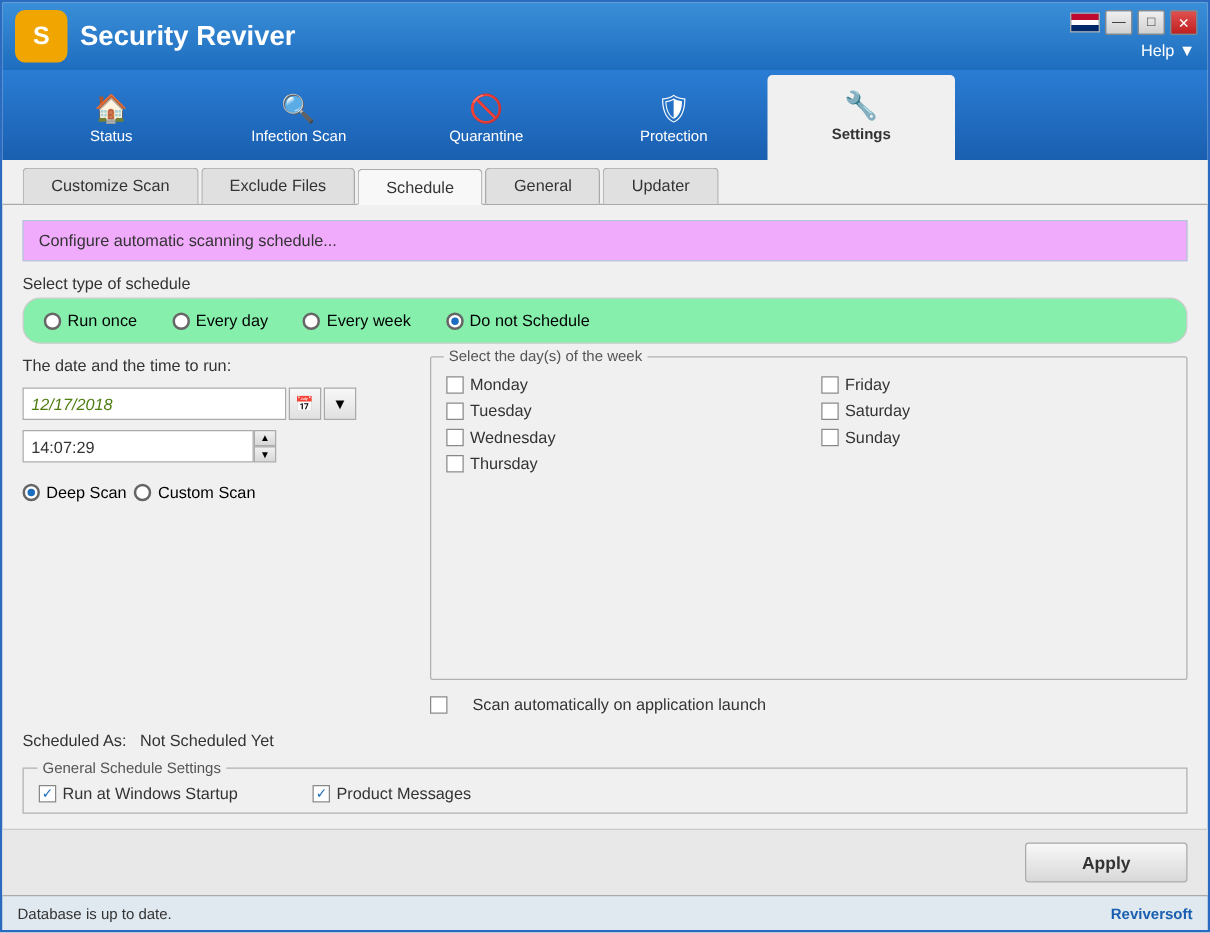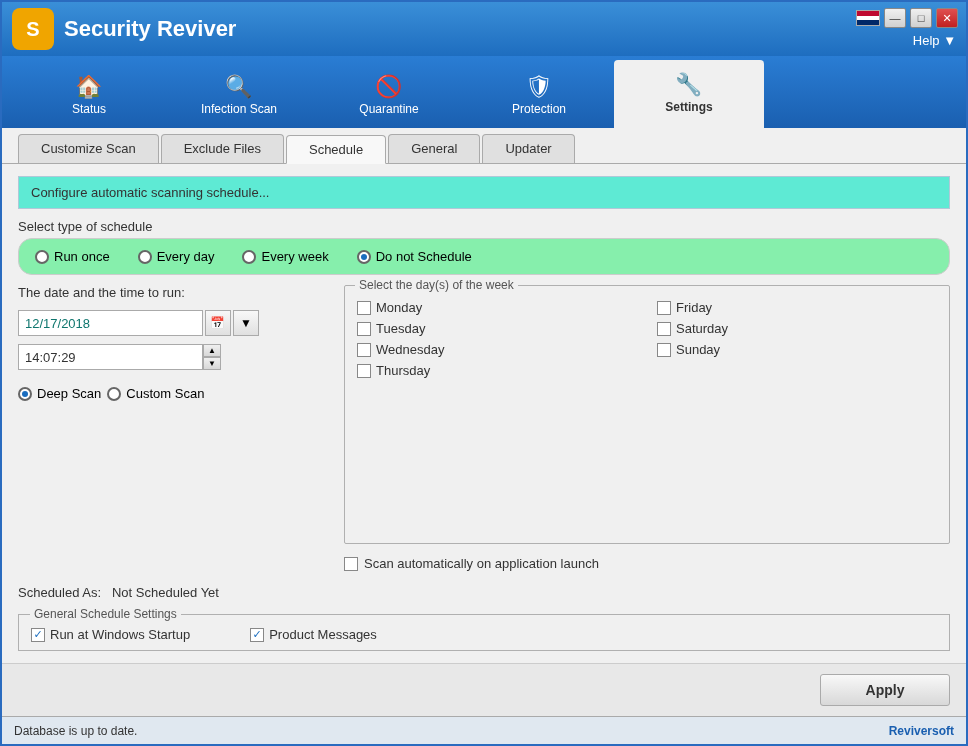--- a/index.html
+++ b/index.html
@@ -179,21 +179,21 @@
     .main-panel {
       flex: 1;
       padding: 12px 16px;
       display: flex;
       flex-direction: column;
       gap: 10px;
       overflow: hidden;
     }
 
     .config-bar {
-      background: #5eead4;
+      background: #f0abfc;
       padding: 8px 12px;
       border: 1px solid #b0c8d8;
       font-size: 13px;
       color: #333;
     }
 
     .section-label {
       font-size: 13px;
       color: #333;
       margin-bottom: 4px;
@@ -265,27 +265,28 @@
       margin-bottom: 2px;
     }
 
     .date-input-row {
       display: flex;
       align-items: center;
       gap: 2px;
     }
 
     .date-input {
-      width: 185px;
+      width: 211px;
       height: 26px;
       border: 1px solid #aaa;
       background: #fff;
       padding: 2px 6px;
       font-size: 13px;
-      color: #0f766e;
+      color: #4d7c0f;
+      font-style: italic;
     }
 
     .cal-btn {
       width: 26px;
       height: 26px;
       border: 1px solid #aaa;
       background: linear-gradient(180deg, #f8f8f8, #e0e0e0);
       display: flex;
       align-items: center;
       justify-content: center;
@@ -382,21 +383,21 @@
 
     .checkbox-box.checked::after {
       content: '✓';
       font-size: 11px;
       color: #1a6dbf;
     }
 
     .scan-auto-row {
       display: flex;
       align-items: center;
-      gap: 6px;
+      gap: 20px;
       font-size: 13px;
       color: #333;
       margin-top: 4px;
     }
 
     
     .scheduled-as-row {
       font-size: 13px;
       color: #333;
       padding: 4px 0;

